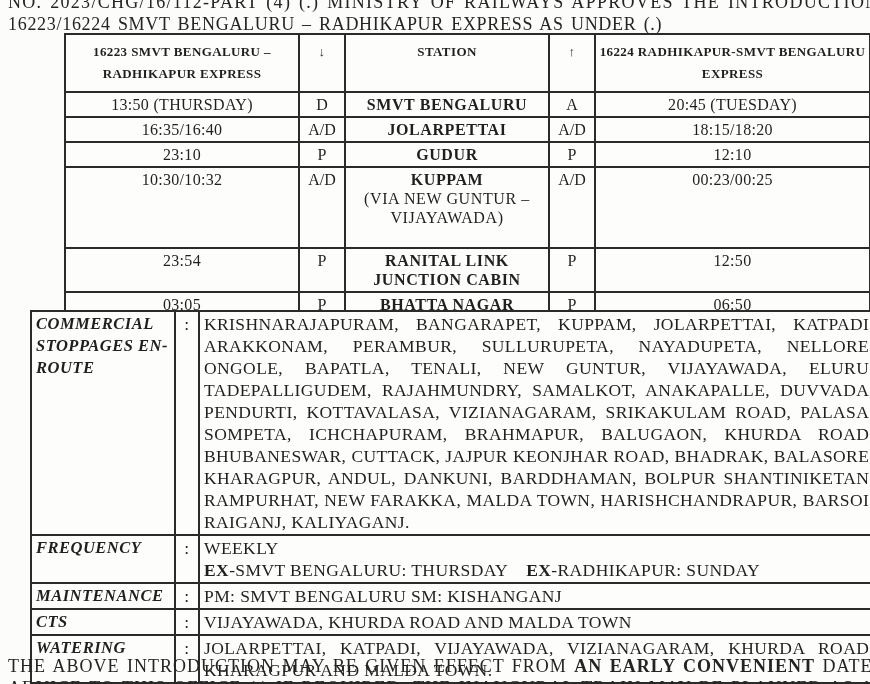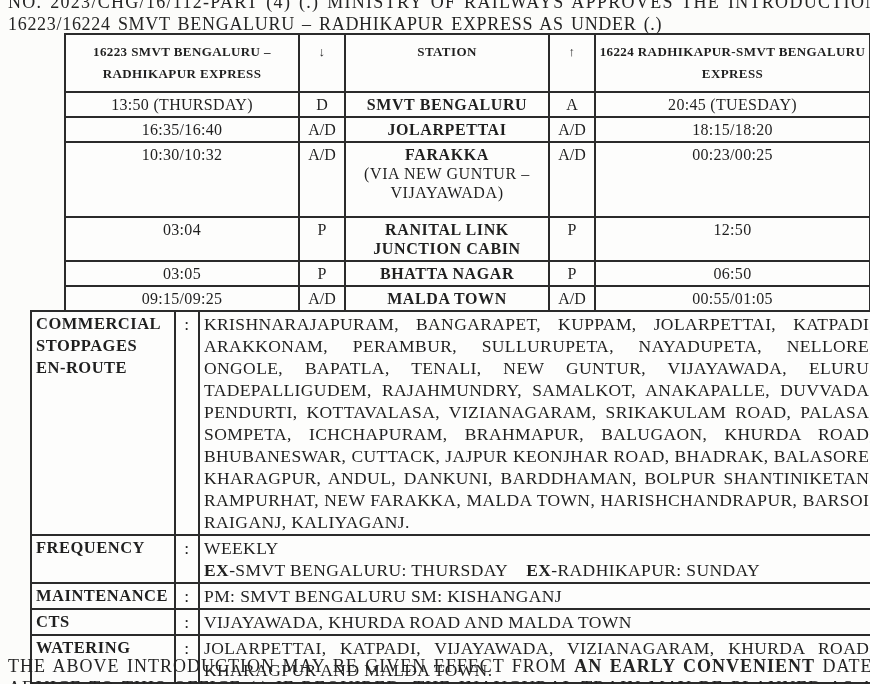--- a/index.html
+++ b/index.html
@@ -33,38 +33,38 @@
     line-height:19px;
     text-align:center;
     vertical-align:top;
     overflow:hidden;
   }
   table.tt th { font-weight:bold; font-size:13px; line-height:22px; padding:6px 2px; letter-spacing:0.4px; }
   .arrow-glyph { font-size:19px; font-weight:normal; }
   td.station { font-weight:bold; letter-spacing:0.6px; }
   td.station .sub { display:block; font-weight:normal; }
   td.time { letter-spacing:0.3px; }
-  tr.tall td { padding-bottom:14px; }
+  tr.tall td { padding-bottom:20px; }
 
   
   table.info {
     position:absolute; left:30px; top:310px;
     width:848px; table-layout:fixed;
     border-collapse:collapse;
     background:#fdfdfc;
   }
   table.info td {
     border:2px solid #2b2b2b;
     vertical-align:top;
     padding:1px 4px;
     font-size:17.5px;
     line-height:22px;
     letter-spacing:0.4px;
   }
-  table.info td.lbl { font-weight:bold; font-size:16.5px; letter-spacing:0.5px; line-height:22px; }
+  table.info td.lbl { font-weight:bold; font-size:16.5px; letter-spacing:0.5px; line-height:22px;font-style:italic; }
   table.info td.colon { text-align:center; padding:1px 0; }
   table.info td.val { text-align:justify; }
   table.info td.val .line { display:block; }
   .bold { font-weight:bold; }
   .ex-gap { margin-left:18px; }
 
   
   .doc-footer { position:absolute; left:8px; top:655px; white-space:nowrap; }
   .doc-footer .doc-line { letter-spacing:1.0px; }
   .doc-footer .cut { margin-top:0px; }
@@ -102,32 +102,39 @@
       <td>A</td>
       <td class="time">20:45 (TUESDAY)</td>
     </tr>
     <tr>
       <td class="time">16:35/16:40</td>
       <td>A/D</td>
       <td class="station">JOLARPETTAI</td>
       <td>A/D</td>
       <td class="time">18:15/18:20</td>
     </tr>
+    <tr>
+      <td class="time">23:10</td>
+      <td>P</td>
+      <td class="station">GUDUR</td>
+      <td>P</td>
+      <td class="time">12:10</td>
+    </tr>
     <tr class="tall">
       <td class="time">10:30/10:32</td>
       <td>A/D</td>
       <td class="station">
-        <span>FARAKKA</span>
+        <span>KUPPAM</span>
         <span class="sub">(VIA NEW GUNTUR – VIJAYAWADA)</span>
       </td>
       <td>A/D</td>
       <td class="time">00:23/00:25</td>
     </tr>
     <tr>
-      <td class="time">03:04</td>
+      <td class="time">23:54</td>
       <td>P</td>
       <td class="station">RANITAL LINK JUNCTION CABIN</td>
       <td>P</td>
       <td class="time">12:50</td>
     </tr>
     <tr>
       <td class="time">03:05</td>
       <td>P</td>
       <td class="station">BHATTA NAGAR</td>
       <td>P</td>

